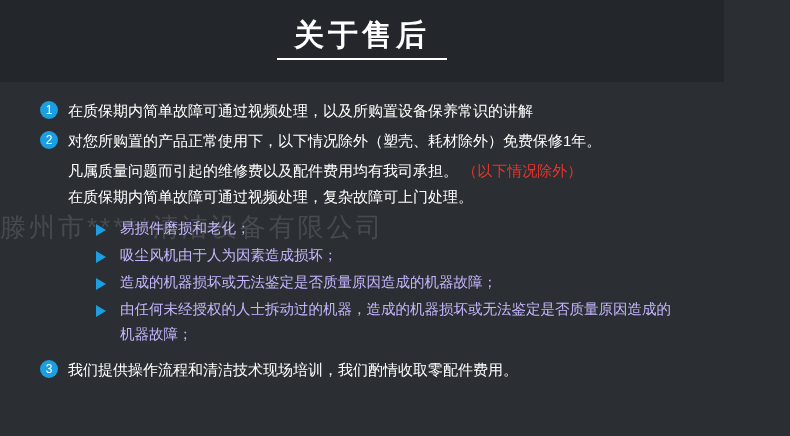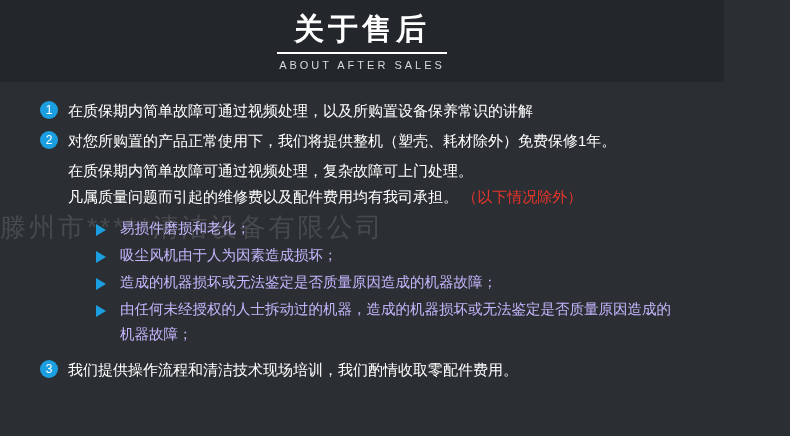--- a/index.html
+++ b/index.html
@@ -131,43 +131,42 @@
   }
 </style>
 </head>
 <body>
 
 <div class="page">
 
   <div class="header">
     <div class="header-title">关于售后</div>
     <div class="header-rule"></div>
-    <div class="header-sub">ABOUT AFTER SALES</div>
   </div>
 
   <div class="body">
 
     <div class="watermark">滕州市*****清洁设备有限公司</div>
 
     <div class="num-item">
       <div class="circle-num">1</div>
       <div class="num-text">在质保期内简单故障可通过视频处理，以及所购置设备保养常识的讲解</div>
     </div>
 
     <div class="num-item">
       <div class="circle-num">2</div>
-      <div class="num-text">对您所购置的产品正常使用下，我们将提供整机（塑壳、耗材除外）免费保修1年。</div>
+      <div class="num-text">对您所购置的产品正常使用下，以下情况除外（塑壳、耗材除外）免费保修1年。</div>
     </div>
-
-    <div class="sub-line">在质保期内简单故障可通过视频处理，复杂故障可上门处理。</div>
 
     <div class="sub-line">
       <span>凡属质量问题而引起的维修费以及配件费用均有我司承担。</span>
       <span class="note-red">（以下情况除外）</span>
     </div>
+
+    <div class="sub-line">在质保期内简单故障可通过视频处理，复杂故障可上门处理。</div>
 
     <div class="bullets">
       <div class="bullet-item">
         <span class="tri"></span>
         <span class="bullet-text">易损件磨损和老化；</span>
       </div>
       <div class="bullet-item">
         <span class="tri"></span>
         <span class="bullet-text">吸尘风机由于人为因素造成损坏；</span>
       </div>

